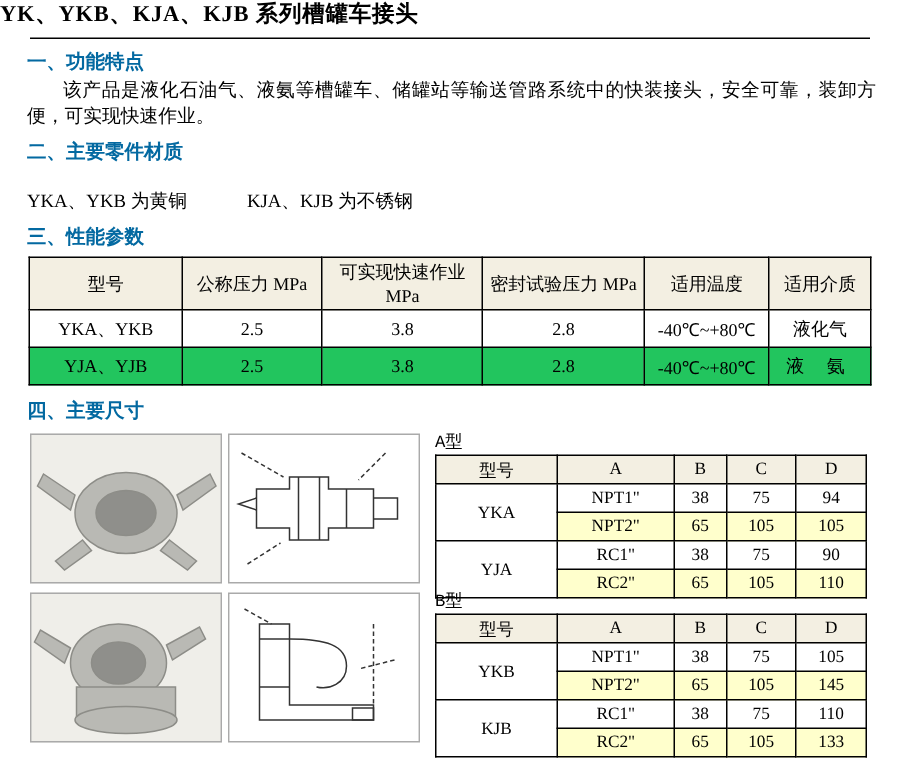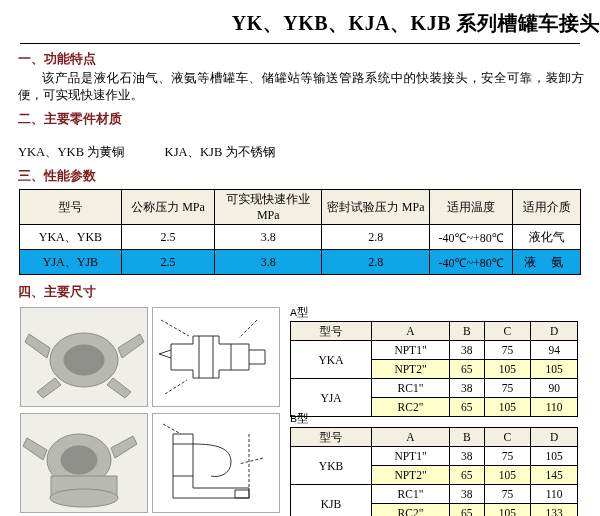--- a/index.html
+++ b/index.html
@@ -14,35 +14,34 @@
     color: #000;
     position: relative;
     overflow: hidden;
   }
   .page {
     position: relative;
     width: 600px;
     height: 516px;
   }
   .title {
-    text-align: right;
-    font-size: 20px;
+    text-align: left;
+    font-size: 15px;
     font-weight: bold;
     font-family: "Liberation Serif", serif;
-    padding-top: 10px;
     letter-spacing: 0.5px;
   }
   .rule {
     width: 560px;
     height: 1px;
     background: #000;
     margin: 6px auto 0 auto;
   }
   .section-head {
-    color: #7f1d1d;
+    color: #0369a1;
     font-weight: bold;
     font-size: 13px;
     margin: 6px 0 2px 18px;
     font-family: Liberation Mono, monospace;
   }
   .para {
     font-size: 12.5px;
     line-height: 17px;
     margin: 0 16px 0 18px;
     text-indent: 24px;
@@ -69,21 +68,21 @@
     text-align: center;
     height: 22px;
     padding: 1px 2px;
   }
   table.spec thead th {
     background: #f3efe2;
     font-weight: normal;
     height: 20px;
   }
   .row-y {
-    background: #0ea5e9;
+    background: #22c55e;
   }
   .sp { letter-spacing: 6px; }
 
   
   .dim-wrap {
     position: relative;
     margin-top: 6px;
   }
   .img-box {
     position: absolute;

